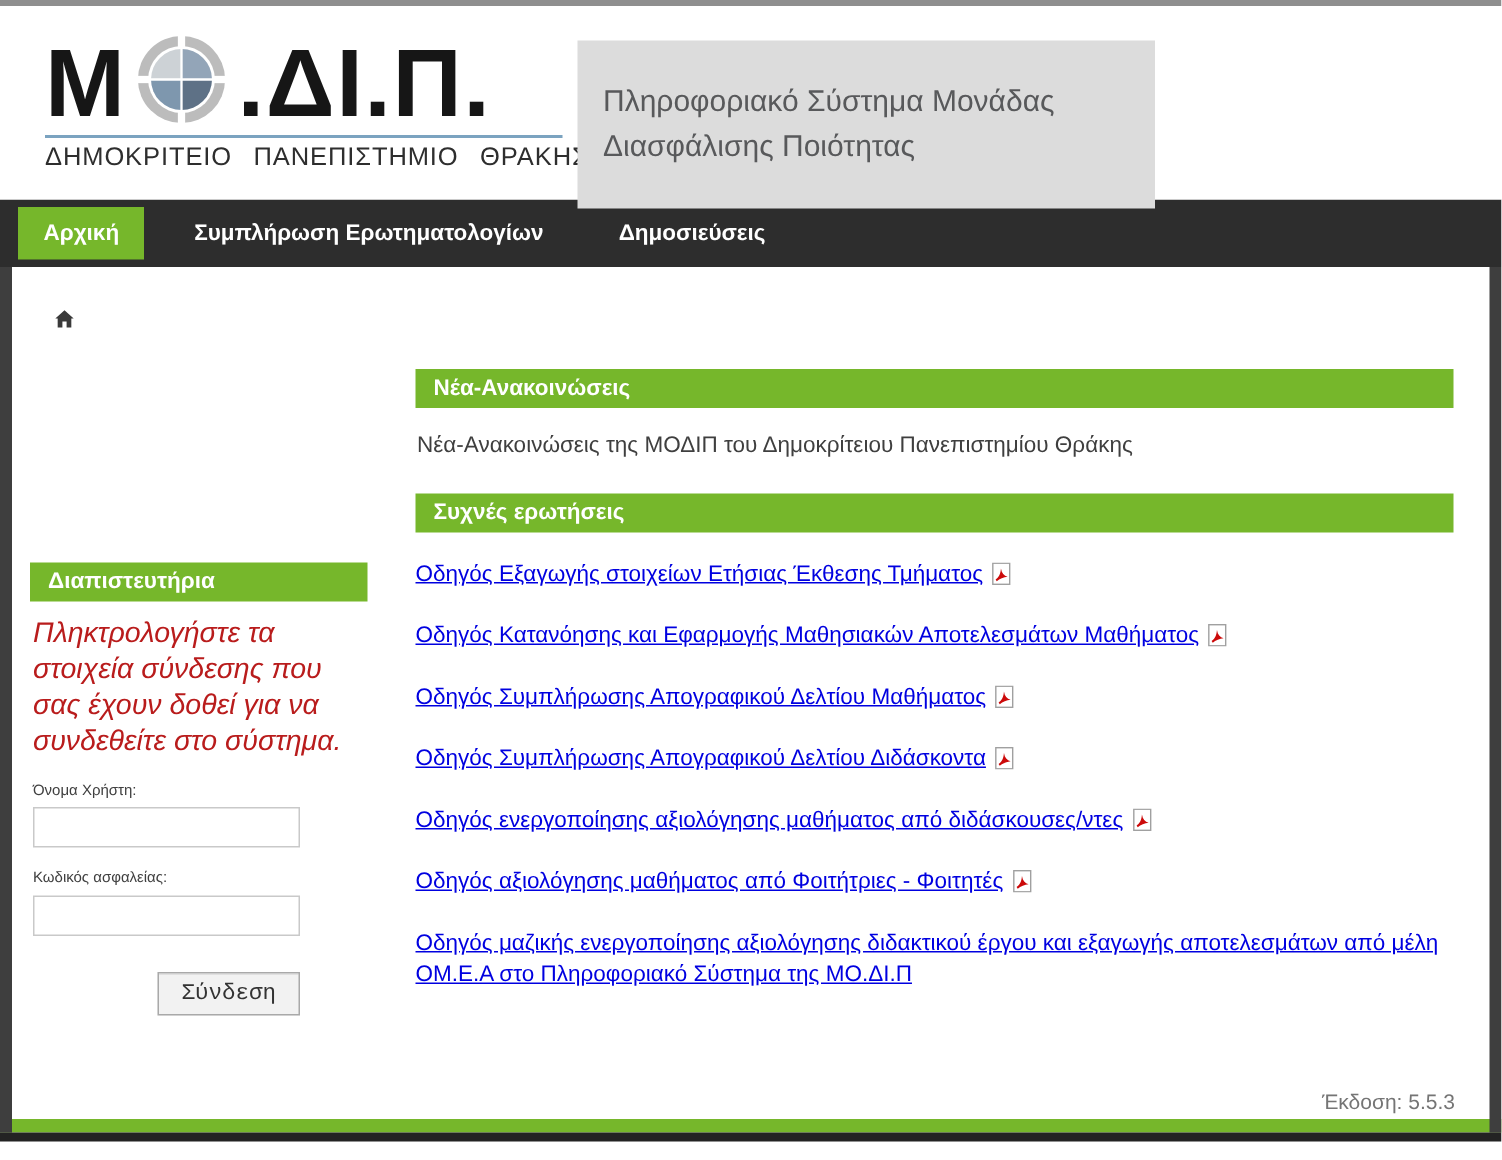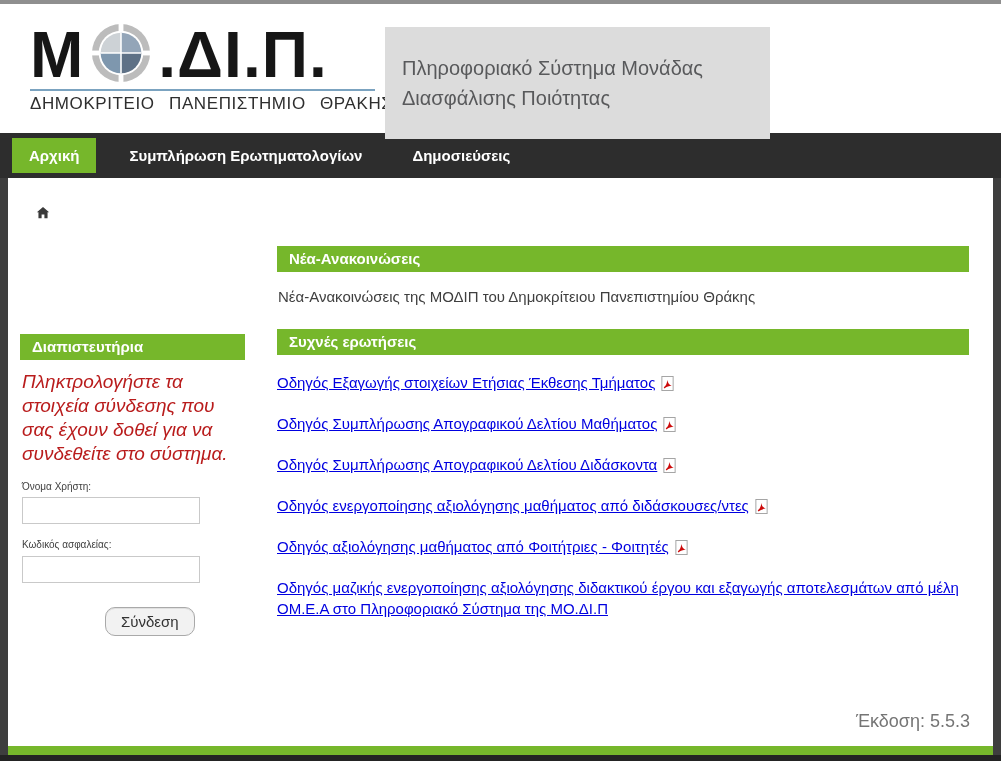--- a/index.html
+++ b/index.html
@@ -38,33 +38,33 @@
   
   .sidebar { width:225px; margin-left:12px; flex:none; }
   .green-head { background:#76b72b; color:#fff; font-weight:bold; font-size:15px;
                 padding:4px 12px; height:26px; line-height:18px; }
   .sb-text { font-size:19px; color:#b91c1c; line-height:1.27; margin:10px 2px 0 2px;font-style:italic; }
   .field-label { font-size:10px; color:#404040; margin:15px 2px 5px 2px; }
   .field-label.narrow { width:105px; line-height:1.2; }
   .sb-input { width:178px; height:27px; border:1px solid #c9c9c9; background:#fff;
               margin-left:2px; font-size:14px; padding:0 6px; color:#333; }
   .login-row { margin-top:24px; padding-left:85px; }
-  .login-btn { font-family:Liberation Sans, sans-serif; font-size:15px; color:#333;
-               background:#f2f2f2; border:1px solid #a9a9a9; border-radius:10px;
+  .login-btn { font-family:Liberation Mono, monospace; font-size:15px; color:#333;
+               background:#f2f2f2; border:1px solid #a9a9a9; border-radius:0;
                padding:5px 15px; cursor:pointer; box-shadow:0 1px 0 #e0e0e0 inset; }
 
   
   .main { flex:1; margin-left:32px; margin-right:24px; }
   .news-text { font-size:15px; color:#3f3f3f; margin:16px 0 24px 1px; }
   .links { margin-top:17px; }
   .link-row { margin-bottom:17px; line-height:21px; }
   .guide-link { color:#0000e0; font-size:15px; text-decoration:underline; cursor:pointer; }
   .pdf-icon { display:inline-block; vertical-align:-3px; margin-left:5px; cursor:pointer; }
 
-  .version { position:absolute; right:23px; bottom:14px; font-size:18px; color:#757575;text-align:center; }
+  .version { position:absolute; right:23px; bottom:4px; font-size:14px; color:#757575;text-align:center; }
 
   
   .footer-green { height:9px; background:#76b72b;
                   border-left:8px solid #3e3e3e; border-right:8px solid #3e3e3e; }
   .footer-dark { height:6px; background:#232323; }
 </style>
 </head>
 <body>
 
 <div class="topbar"></div>
@@ -139,20 +139,26 @@
       <div class="green-head">Συχνές ερωτήσεις</div>
 
       <div class="links">
         <div class="link-row">
           <a class="guide-link">Οδηγός Εξαγωγής στοιχείων Ετήσιας Έκθεσης Τμήματος</a><span class="pdf-icon"><svg width="15" height="15" viewBox="0 0 16 16">
                 <rect x="2" y="0.5" width="12" height="15" fill="#ffffff" stroke="#a0a0a0" stroke-width="1"></rect>
                 <path d="M4 12 C6.5 10.5 7.5 7.5 7.8 4.2 C8.3 7.5 10 9.5 12.5 10.2 C9.8 10.6 6.8 11.6 4.8 13.4 Z" fill="#cc0a0a"></path>
               </svg></span>
         </div>
         <div class="link-row">
+          <a class="guide-link">Οδηγός Κατανόησης και Εφαρμογής Μαθησιακών Αποτελεσμάτων Μαθήματος</a><span class="pdf-icon"><svg width="15" height="15" viewBox="0 0 16 16">
+                <rect x="2" y="0.5" width="12" height="15" fill="#ffffff" stroke="#a0a0a0" stroke-width="1"></rect>
+                <path d="M4 12 C6.5 10.5 7.5 7.5 7.8 4.2 C8.3 7.5 10 9.5 12.5 10.2 C9.8 10.6 6.8 11.6 4.8 13.4 Z" fill="#cc0a0a"></path>
+              </svg></span>
+        </div>
+        <div class="link-row">
           <a class="guide-link">Οδηγός Συμπλήρωσης Απογραφικού Δελτίου Μαθήματος</a><span class="pdf-icon"><svg width="15" height="15" viewBox="0 0 16 16">
                 <rect x="2" y="0.5" width="12" height="15" fill="#ffffff" stroke="#a0a0a0" stroke-width="1"></rect>
                 <path d="M4 12 C6.5 10.5 7.5 7.5 7.8 4.2 C8.3 7.5 10 9.5 12.5 10.2 C9.8 10.6 6.8 11.6 4.8 13.4 Z" fill="#cc0a0a"></path>
               </svg></span>
         </div>
         <div class="link-row">
           <a class="guide-link">Οδηγός Συμπλήρωσης Απογραφικού Δελτίου Διδάσκοντα</a><span class="pdf-icon"><svg width="15" height="15" viewBox="0 0 16 16">
                 <rect x="2" y="0.5" width="12" height="15" fill="#ffffff" stroke="#a0a0a0" stroke-width="1"></rect>
                 <path d="M4 12 C6.5 10.5 7.5 7.5 7.8 4.2 C8.3 7.5 10 9.5 12.5 10.2 C9.8 10.6 6.8 11.6 4.8 13.4 Z" fill="#cc0a0a"></path>
               </svg></span>

